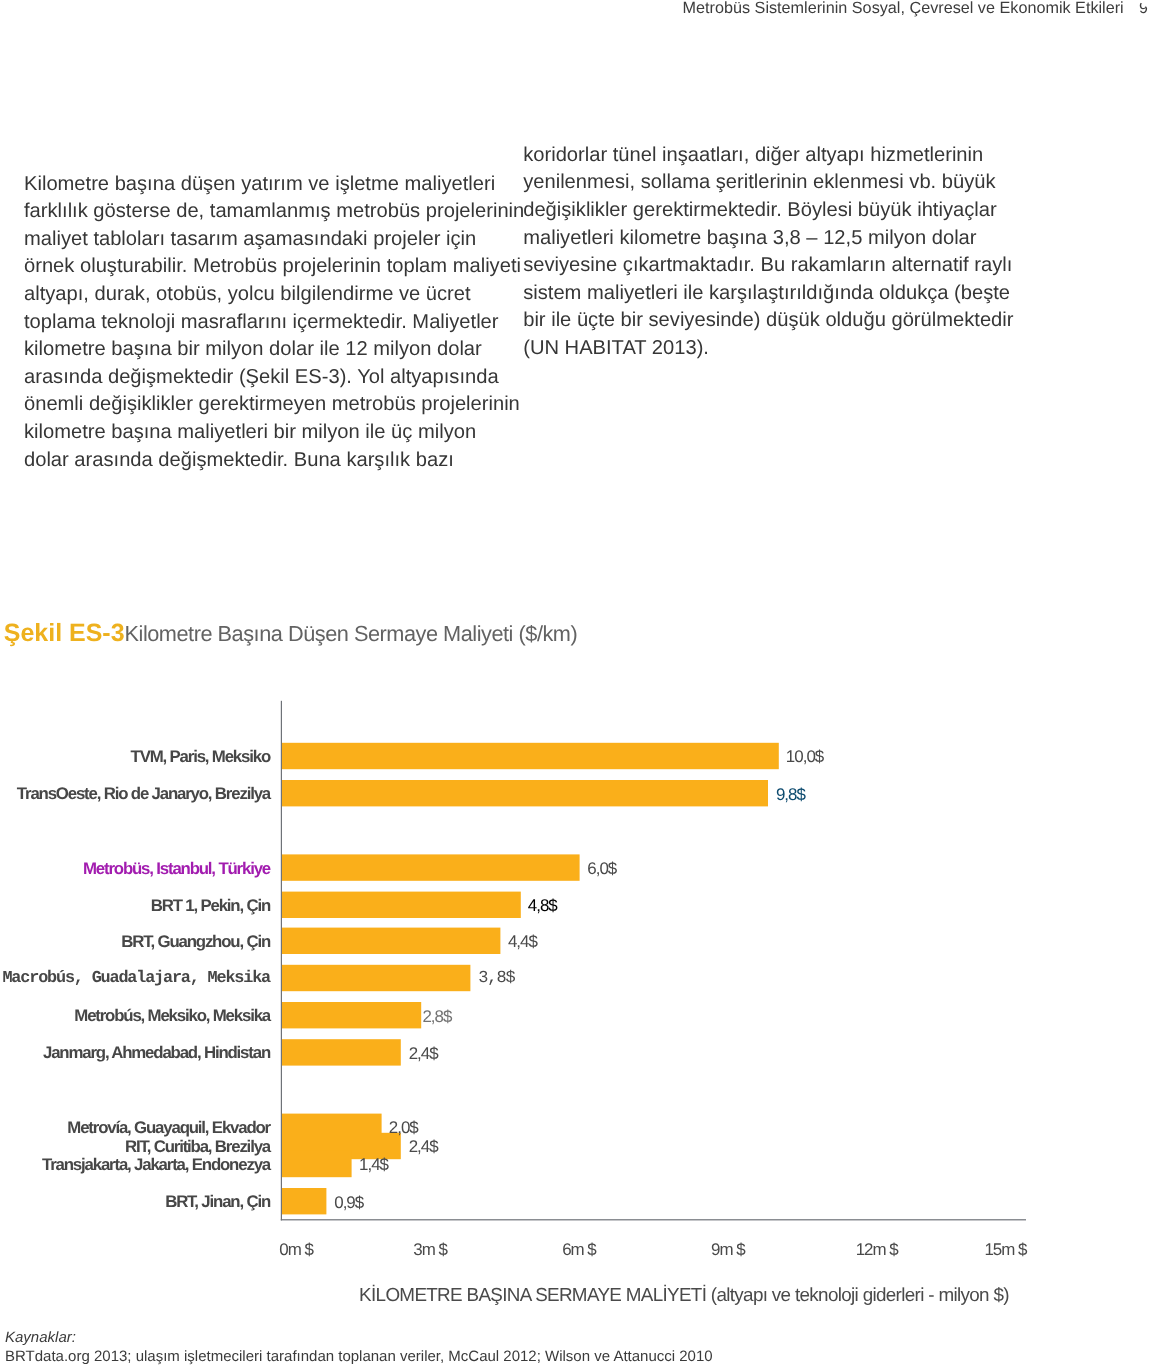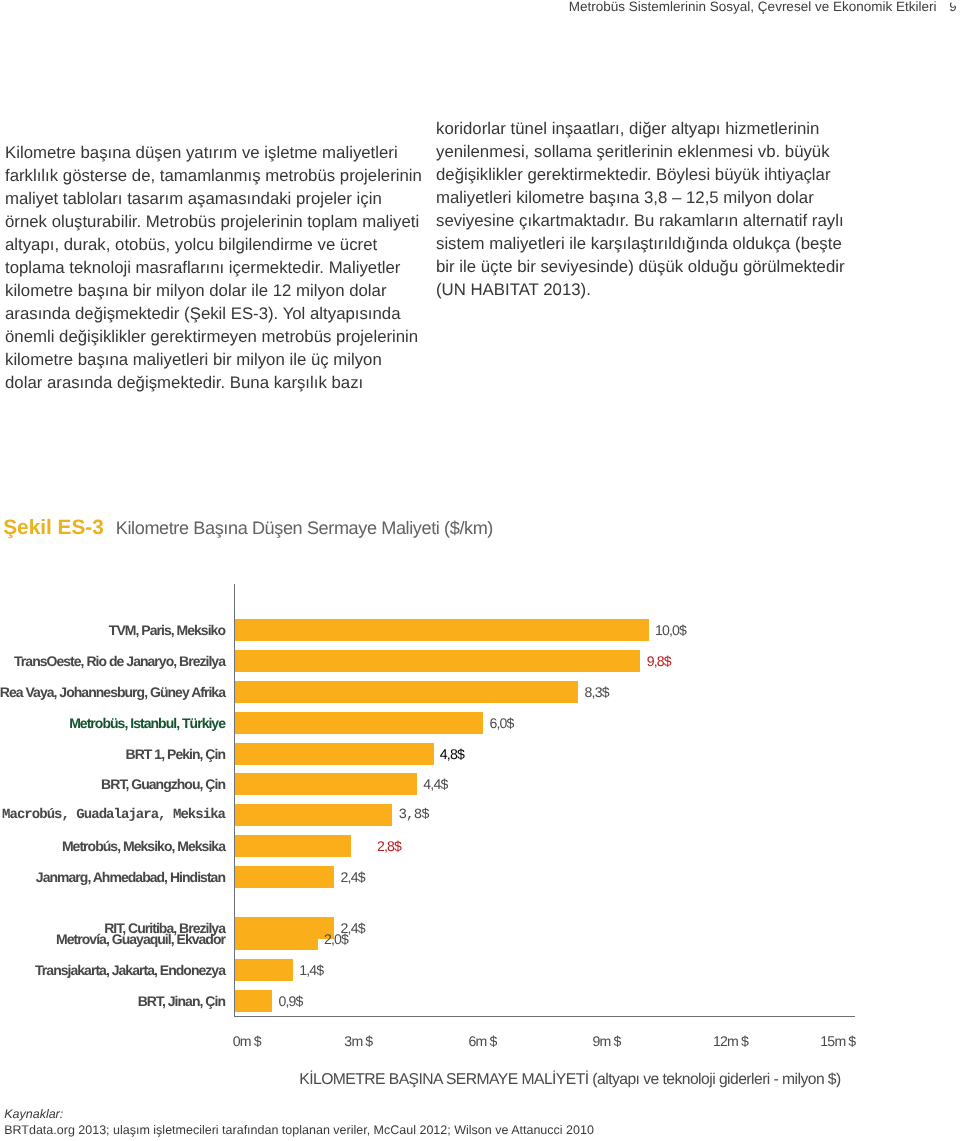--- a/index.html
+++ b/index.html
@@ -1,25 +1,25 @@
 <!DOCTYPE html>
 <html><head>
 <meta charset="utf-8">
 <style>
   html,body{margin:0;padding:0;}
   body{width:960px;height:1141px;background:#ffffff;font-family:"Liberation Sans",sans-serif;-webkit-font-smoothing:antialiased;text-rendering:geometricPrecision;}
   .page{position:relative;width:960px;height:1141px;overflow:hidden;background:#fff;border-radius:18px;}
   .hdr{position:absolute;top:-1.5px;left:568.8px;font-size:13.5px;color:#3d3d3d;white-space:nowrap;}
   .hdr .pg{margin-left:12.8px;}
   .col{position:absolute;font-size:16.8px;line-height:22.95px;color:#363636;white-space:nowrap;}
-  .colL{left:5px;top:142px;}
+  .colL{left:20px;top:142px;}
   .colR{left:436px;top:118px;}
   .figcap{position:absolute;left:3.2px;top:516px;white-space:nowrap;}
   .figcap .tag{font-weight:bold;font-size:20.8px;color:#eeb11e;}
-  .figcap .ttl{font-size:18.1px;letter-spacing:-0.39px;color:#636363;margin-left:12px;text-align:right;}
+  .figcap .ttl{font-size:18.1px;letter-spacing:-0.39px;color:#636363;text-align:right;}
   .chartwrap{position:absolute;left:0;top:0;width:960px;height:1141px;}
   .row{position:absolute;left:0;width:960px;height:22px;}
   .ylab{position:absolute;right:735px;top:50%;transform:translateY(-50%);font-size:14px;letter-spacing:-0.97px;font-weight:bold;color:#474747;text-align:right;white-space:nowrap;}
   .bar{position:absolute;left:235px;top:0;height:22px;}
   .vlab{position:absolute;top:50%;transform:translateY(-48%);font-size:14.1px;letter-spacing:-0.83px;color:#4a4a4a;white-space:nowrap;}
   .axisv{position:absolute;left:234.2px;top:583.8px;width:1.3px;height:433.3px;background:#6e7278;}
   .axish{position:absolute;left:234.2px;top:1015.5px;width:621.1px;height:1.5px;background:#6e7278;}
   .tick{position:absolute;top:1032.5px;transform:translateX(-50%);font-size:14.1px;letter-spacing:-0.83px;color:#4a4a4a;white-space:nowrap;}
   .axtitle{position:absolute;top:1071px;left:0px;width:1140px;text-align:center;font-size:15.7px;letter-spacing:-0.55px;color:#4a4a4a;white-space:nowrap;}
   .src{position:absolute;left:4.2px;top:1106px;font-size:12.5px;color:#3a3a3a;line-height:16.1px;white-space:nowrap;}
@@ -63,29 +63,24 @@
     <div class="axish" style="background: rgb(110, 114, 120);"></div>
     <div class="axtitle" style="color: rgb(74, 74, 74);">KİLOMETRE BAŞINA SERMAYE MALİYETİ (altyapı ve teknoloji giderleri - milyon $)</div>
       <div class="row" style="top: 619.07px;">
         <div class="ylab" style="color: rgb(71, 71, 71);">TVM, Paris, Meksiko</div>
         <div class="bar" style="width: 413.6px; background: rgb(250, 175, 26);"></div>
         <div class="vlab" style="color: rgb(74, 74, 74); left: 654.9px;">10,0$</div>
       </div>
       <div class="row" style="top: 649.94px;">
         <div class="ylab" style="color: rgb(71, 71, 71);">TransOeste, Rio de Janaryo, Brezilya</div>
         <div class="bar" style="width: 405.328px; background: rgb(250, 175, 26);"></div>
-        <div class="vlab" style="color: #b91c1c; left: 646.628px;">9,8$</div>
-      </div>
-      <div class="row" style="top: 680.81px;">
-        <div class="ylab" style="color: rgb(71, 71, 71);">Rea Vaya, Johannesburg, Güney Afrika</div>
-        <div class="bar" style="width: 343.288px; background: rgb(250, 175, 26);"></div>
-        <div class="vlab" style="color: rgb(74, 74, 74); left: 584.588px;">8,3$</div>
+        <div class="vlab" style="color: #0c4a6e; left: 646.628px;">9,8$</div>
       </div>
       <div class="row" style="top: 711.68px;">
-        <div class="ylab" style="color: #14532d;">Metrobüs, Istanbul, Türkiye</div>
+        <div class="ylab" style="color: #a21caf;">Metrobüs, Istanbul, Türkiye</div>
         <div class="bar" style="width: 248.16px; background: rgb(250, 175, 26);"></div>
         <div class="vlab" style="color: rgb(74, 74, 74); left: 489.46px;">6,0$</div>
       </div>
       <div class="row" style="top: 742.55px;">
         <div class="ylab" style="color: rgb(71, 71, 71);">BRT 1, Pekin, Çin</div>
         <div class="bar" style="width: 198.528px; background: rgb(250, 175, 26);"></div>
         <div class="vlab" style="color: #000000; left: 439.828px;">4,8$</div>
       </div>
       <div class="row" style="top: 773.42px;">
         <div class="ylab" style="color: rgb(71, 71, 71);">BRT, Guangzhou, Çin</div>
@@ -93,28 +88,28 @@
         <div class="vlab" style="color: rgb(74, 74, 74); left: 423.284px;">4,4$</div>
       </div>
       <div class="row" style="top: 804.29px; font-family: Liberation Mono, monospace;">
         <div class="ylab" style="color: rgb(71, 71, 71);">Macrobús, Guadalajara, Meksika</div>
         <div class="bar" style="width: 157.168px; background: rgb(250, 175, 26);"></div>
         <div class="vlab" style="color: rgb(74, 74, 74); left: 398.468px;">3,8$</div>
       </div>
       <div class="row" style="top: 835.16px;">
         <div class="ylab" style="color: rgb(71, 71, 71);">Metrobús, Meksiko, Meksika</div>
         <div class="bar" style="width: 115.808px; background: rgb(250, 175, 26);"></div>
-        <div class="vlab" style="color: #b91c1c; left: 377px;">2,8$</div>
+        <div class="vlab" style="color: #737373; left: 352px;">2,8$</div>
       </div>
       <div class="row" style="top: 866.03px;">
         <div class="ylab" style="color: rgb(71, 71, 71);">Janmarg, Ahmedabad, Hindistan</div>
         <div class="bar" style="width: 99.264px; background: rgb(250, 175, 26);"></div>
         <div class="vlab" style="color: rgb(74, 74, 74); left: 340.564px;">2,4$</div>
       </div>
-      <div class="row" style="top: 917px;">
+      <div class="row" style="top: 944px;">
         <div class="ylab" style="color: rgb(71, 71, 71);">RIT, Curitiba, Brezilya</div>
         <div class="bar" style="width: 99.264px; background: rgb(250, 175, 26);"></div>
         <div class="vlab" style="color: rgb(74, 74, 74); left: 340.564px;">2,4$</div>
       </div>
       <div class="row" style="top: 927.77px;">
         <div class="ylab" style="color: rgb(71, 71, 71);">Metrovía, Guayaquil, Ekvador</div>
         <div class="bar" style="width: 82.72px; background: rgb(250, 175, 26);"></div>
         <div class="vlab" style="color: rgb(74, 74, 74); left: 324.02px;">2,0$</div>
       </div>
       <div class="row" style="top: 958.64px;">

